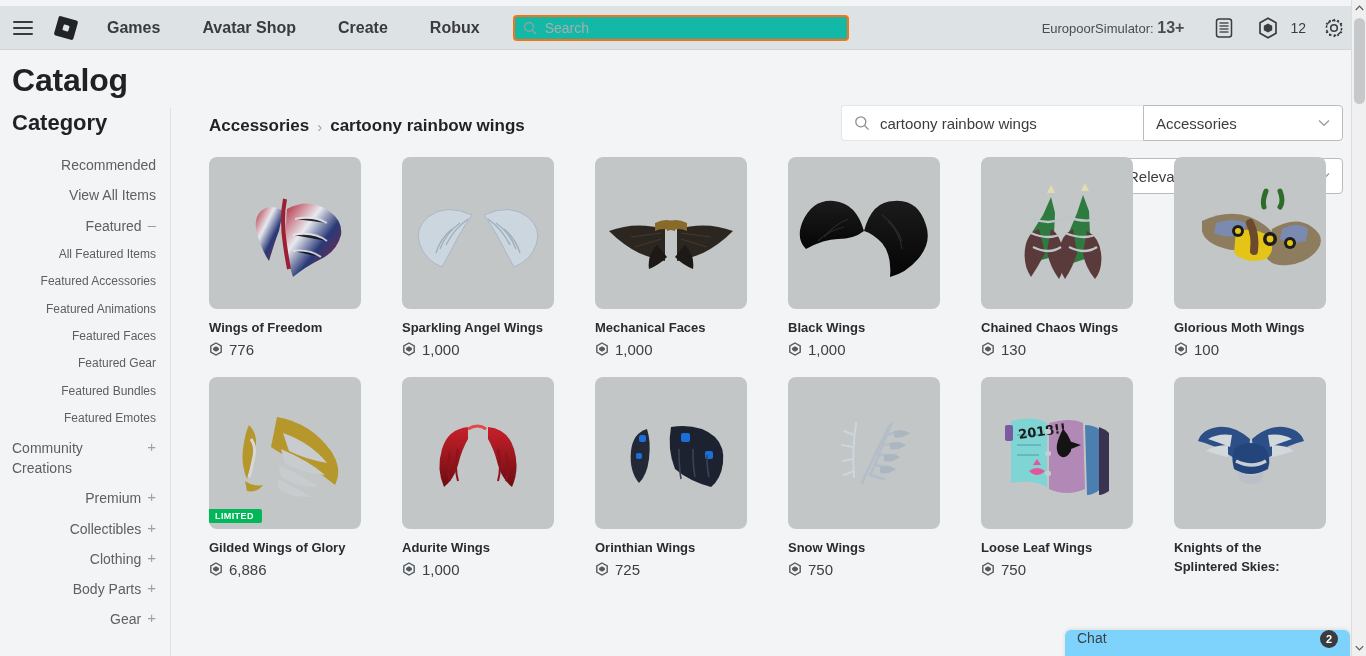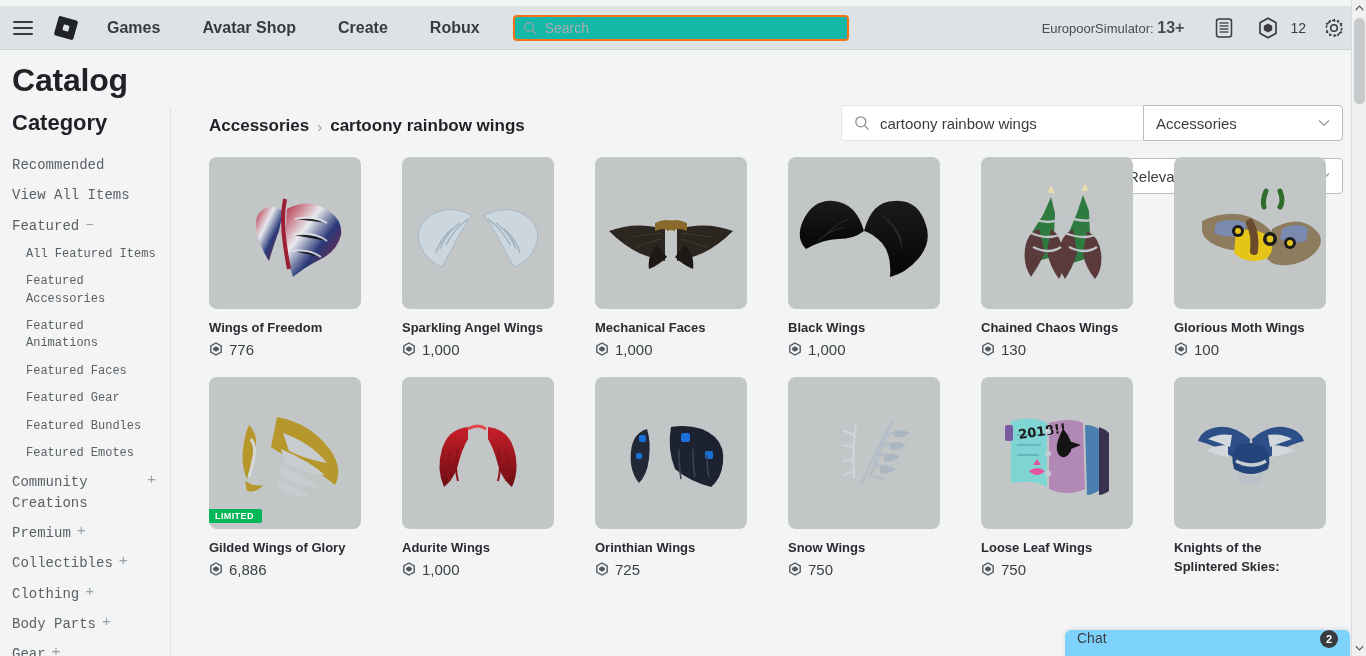--- a/index.html
+++ b/index.html
@@ -128,23 +128,22 @@
   .sidebar {
     width: 171px; flex-shrink: 0;
     padding-left: 12px; padding-top: 2px;
     border-right: 1px solid #dfe2e4;
     position: relative;
   }
   .sidebar-title { font-size: 22px; font-weight: 700; color: #1f2124; margin-bottom: 14px; }
   .cat-item {
     font-size: 14px; color: #5d6063;
     padding: 5px 14px 5px 0; cursor: pointer;
-    display: flex; align-items: flex-start; justify-content: flex-start;
+    display: flex; align-items: flex-start; justify-content: flex-end;
     line-height: 1.45;
-    font-family: Liberation Mono, monospace;
   }
   .cat-item.sub { padding-left: 14px; font-size: 12px; color: #5d6063; }
   .cat-item .pm { color: #9aa0a4; font-size: 15px; flex-shrink:0; margin-left:6px; line-height:1.2;}
 
   
   .main {
     flex: 1; padding-left: 14px; padding-top: 0; position: relative;
     overflow: hidden;
   }
   .breadcrumb {

